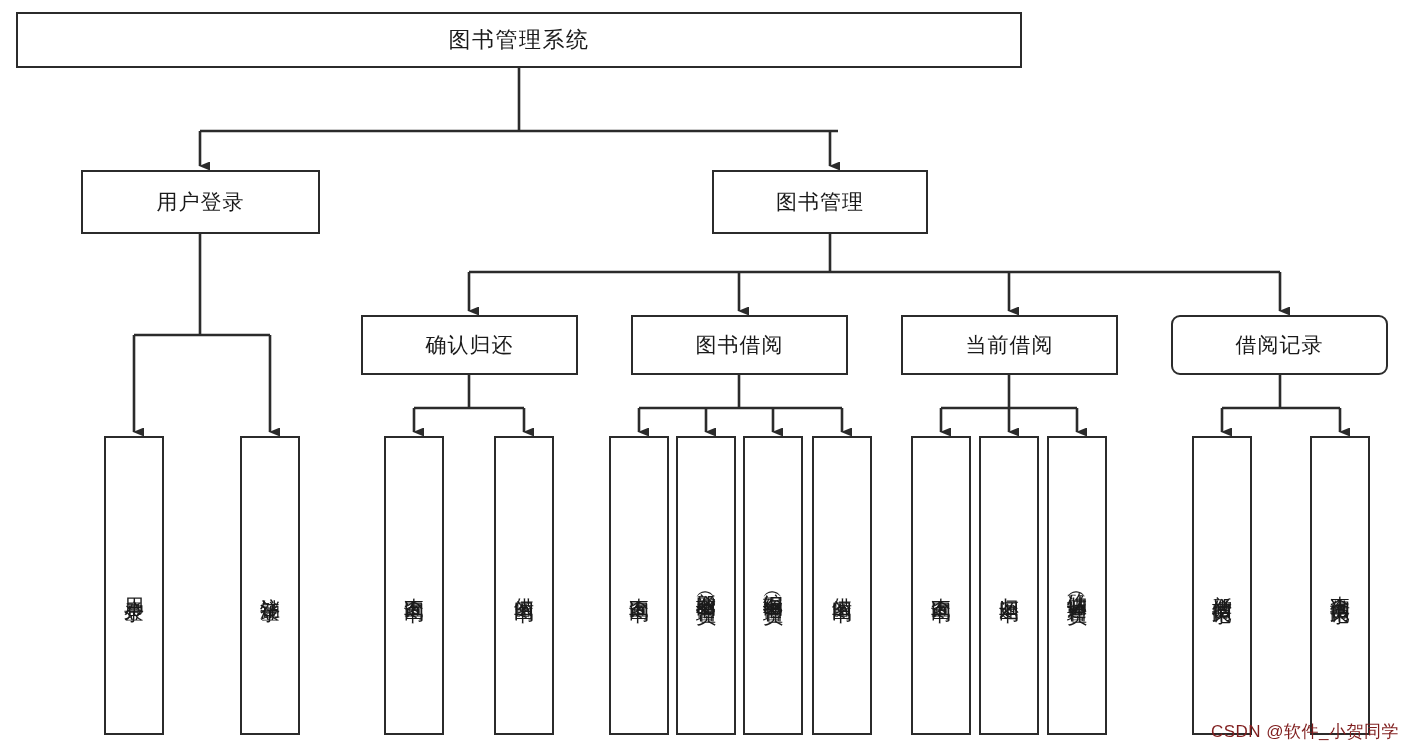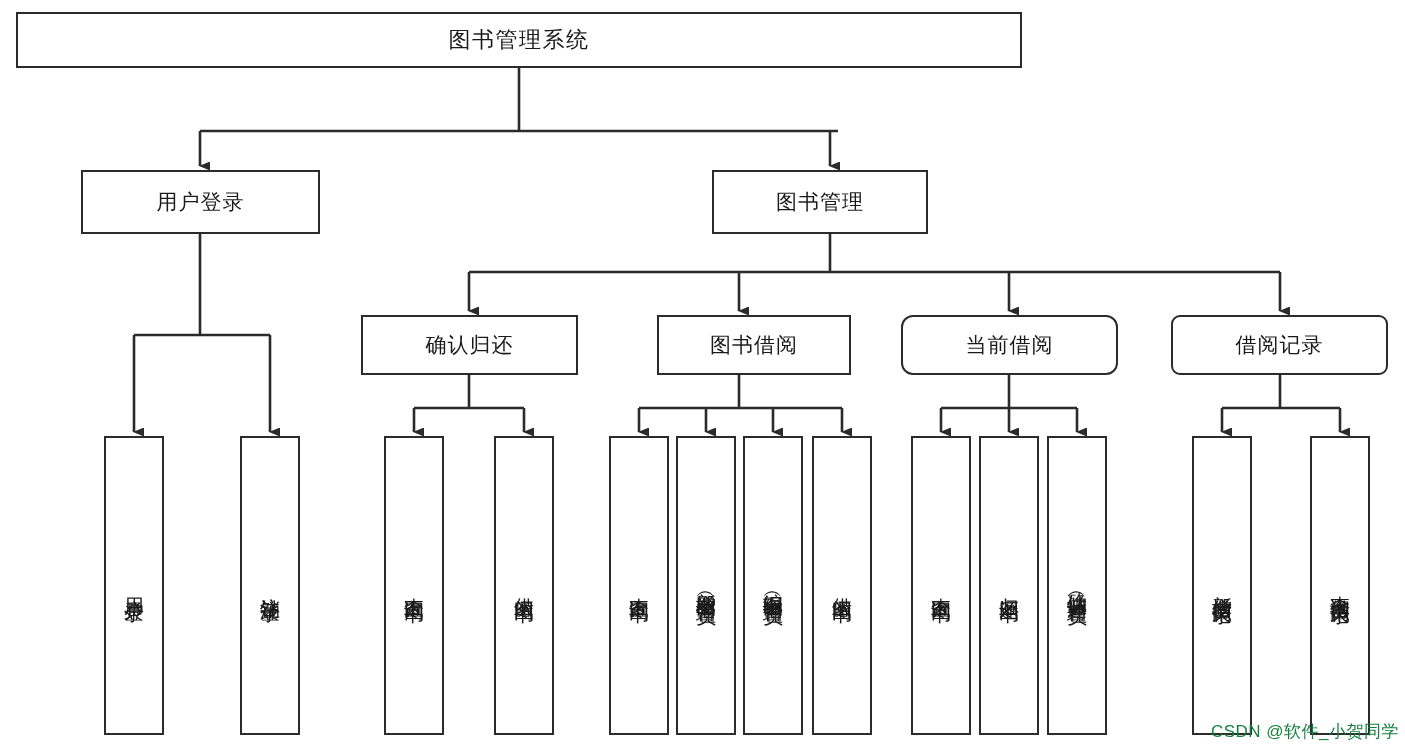--- a/index.html
+++ b/index.html
@@ -6,21 +6,21 @@
   body{font-family:"Liberation Sans","DejaVu Sans",sans-serif;}
   #stage{position:relative;width:1405px;height:747px;background:#ffffff;overflow:hidden;}
   svg.wires{position:absolute;left:0;top:0;width:1405px;height:747px;pointer-events:none;}
   .node{position:absolute;box-sizing:border-box;border:2.5px solid #2b2b2b;background:#ffffff;
         display:flex;align-items:center;justify-content:center;color:#1a1a1a;}
   .node.h{font-size:21px;letter-spacing:1px;}
   .node.root{font-size:22px;letter-spacing:1.5px;}
   .node.v{writing-mode:vertical-rl;text-orientation:upright;font-size:20px;line-height:1.35;
           letter-spacing:2px;padding:6px 0;justify-content:center;align-items:center;}
   .node.v span{writing-mode:vertical-rl;text-orientation:upright;}
-  .wm{position:absolute;right:6px;bottom:4px;font-size:17px;color:#15803d;letter-spacing:0.5px;
+  .wm{position:absolute;right:6px;bottom:4px;font-size:17px;color:#7f1d1d;letter-spacing:0.5px;
       white-space:nowrap;}
 </style>
 </head>
 <body>
 
 <div id="stage">
 
   <svg class="wires" viewBox="0 0 1405 747" xmlns="http://www.w3.org/2000/svg">
     <defs>
       <marker id="ah" markerWidth="9" markerHeight="11" refX="4.5" refY="10" orient="auto" markerUnits="userSpaceOnUse">
@@ -78,24 +78,24 @@
   <div class="node h" style="left:81px;top:170px;width:239px;height:64px;">
     <span>用户登录</span>
   </div>
   <div class="node h" style="left:712px;top:170px;width:216px;height:64px;">
     <span>图书管理</span>
   </div>
 
   <div class="node h" style="left:361px;top:315px;width:217px;height:60px;">
     <span>确认归还</span>
   </div>
-  <div class="node h" style="left:657px;top:315px;width:194px;height:60px;">
+  <div class="node h" style="left:631px;top:315px;width:217px;height:60px;">
     <span>图书借阅</span>
   </div>
-  <div class="node h" style="left:901px;top:315px;width:217px;height:60px;border-radius:12px;">
+  <div class="node h" style="left:901px;top:315px;width:217px;height:60px;">
     <span>当前借阅</span>
   </div>
   <div class="node h" style="left:1171px;top:315px;width:217px;height:60px;border-radius:9px;">
     <span>借阅记录</span>
   </div>
 
   <div class="node v" style="left:104px;top:436px;width:60px;height:299px;">
     <span>用户登录</span>
   </div>
   <div class="node v" style="left:240px;top:436px;width:60px;height:299px;">

